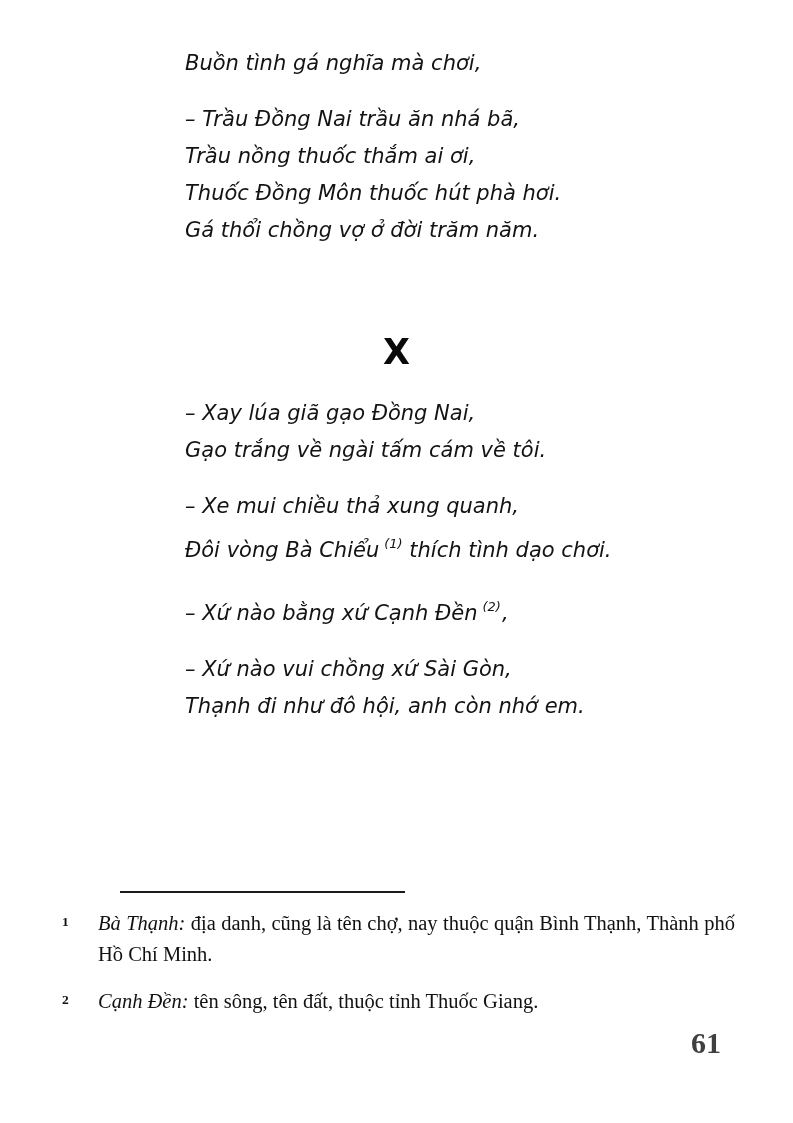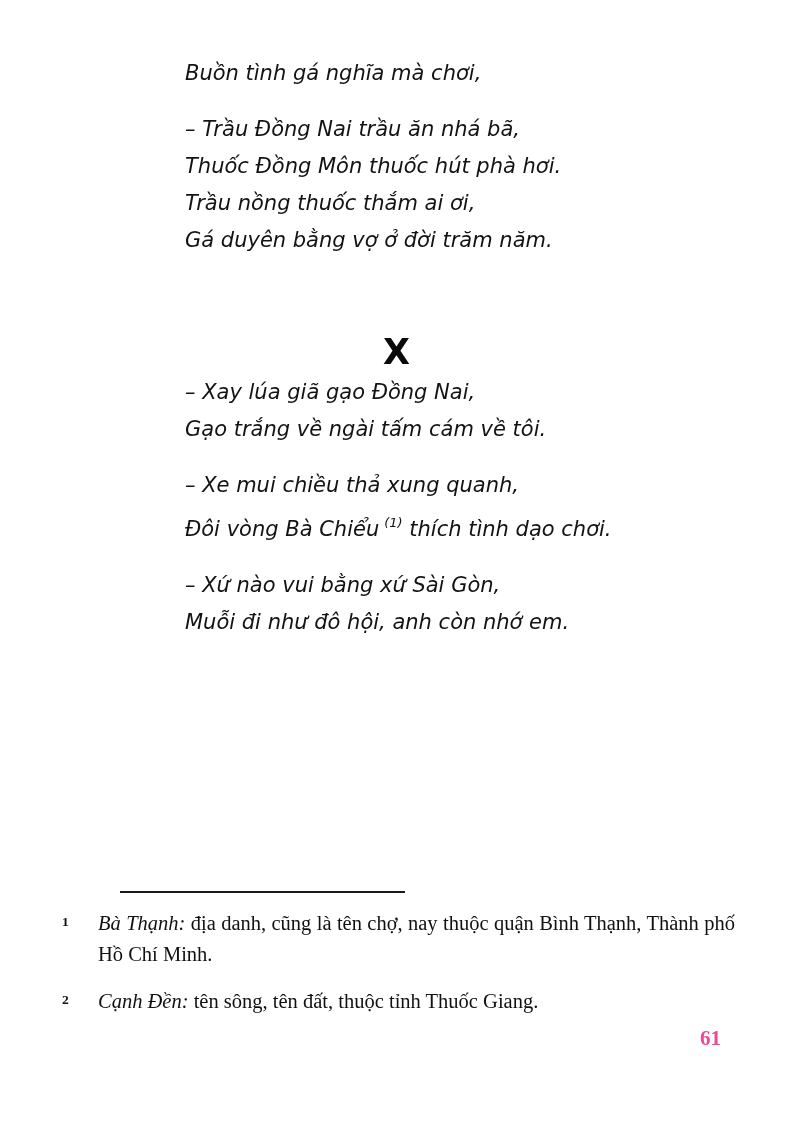--- a/index.html
+++ b/index.html
@@ -10,21 +10,21 @@
   body {
     width: 793px;
     height: 1123px;
     position: relative;
     overflow: hidden;
     color: #111111;
   }
   
   .poem {
     position: absolute;
-    top: 55px;
+    top: 45px;
     left: 185px;
     right: 40px;
     font-family: "DejaVu Sans", sans-serif;
     font-style: italic;
     font-size: 21px;
     line-height: 37px;
     color: #131313;
   }
   .stanza {
     margin: 0 0 19px 0;
@@ -91,62 +91,63 @@
   .footnote-term {
     font-style: italic;
   }
   
   .page-number {
     position: absolute;
     top: 1026px;
     right: 72px;
     font-family: "Liberation Serif", serif;
     font-weight: bold;
-    font-size: 21px;
-    color: #ec4899;
+    font-size: 30px;
+    color: #404040;
   }
 </style>
 </head>
 <body>
 
 <div class="poem">
 
   <div class="stanza">
     <div class="poem-line">Buồn tình gá nghĩa mà chơi,</div>
   </div>
 
   <div class="stanza" style="margin-bottom:16px;">
     <div class="poem-line">– Trầu Đồng Nai trầu ăn nhá bã,</div>
+    <div class="poem-line">Trầu nồng thuốc thắm ai ơi,</div>
     <div class="poem-line">Thuốc Đồng Môn thuốc hút phà hơi.</div>
-    <div class="poem-line">Trầu nồng thuốc thắm ai ơi,</div>
-    <div class="poem-line">Gá duyên bằng vợ ở đời trăm năm.</div>
+    <div class="poem-line">Gá thổi chồng vợ ở đời trăm năm.</div>
   </div>
 
 </div>
 
 <div class="section-heading">X</div>
 
-<div class="poem" style="top:374px;">
+<div class="poem" style="top:395px;">
 
   <div class="stanza">
     <div class="poem-line">– Xay lúa giã gạo Đồng Nai,</div>
     <div class="poem-line">Gạo trắng về ngài tấm cám về tôi.</div>
   </div>
 
   <div class="stanza">
     <div class="poem-line">– Xe mui chiều thả xung quanh,</div>
     <div class="poem-line"><span>Đôi vòng Bà Chiểu</span><sup class="fn-ref">(1)</sup><span> thích tình dạo chơi.</span></div>
   </div>
 
   <div class="stanza">
+    <div class="poem-line"><span>– Xứ nào bằng xứ Cạnh Đền</span><sup class="fn-ref tight">(2)</sup><span>,</span></div>
   </div>
 
   <div class="stanza">
-    <div class="poem-line">– Xứ nào vui bằng xứ Sài Gòn,</div>
-    <div class="poem-line">Muỗi đi như đô hội, anh còn nhớ em.</div>
+    <div class="poem-line">– Xứ nào vui chồng xứ Sài Gòn,</div>
+    <div class="poem-line">Thạnh đi như đô hội, anh còn nhớ em.</div>
   </div>
 
 </div>
 
 <div class="footnote-rule"></div>
 
 <div class="footnotes">
 
   <div class="footnote">
     <span class="footnote-marker">1</span>

